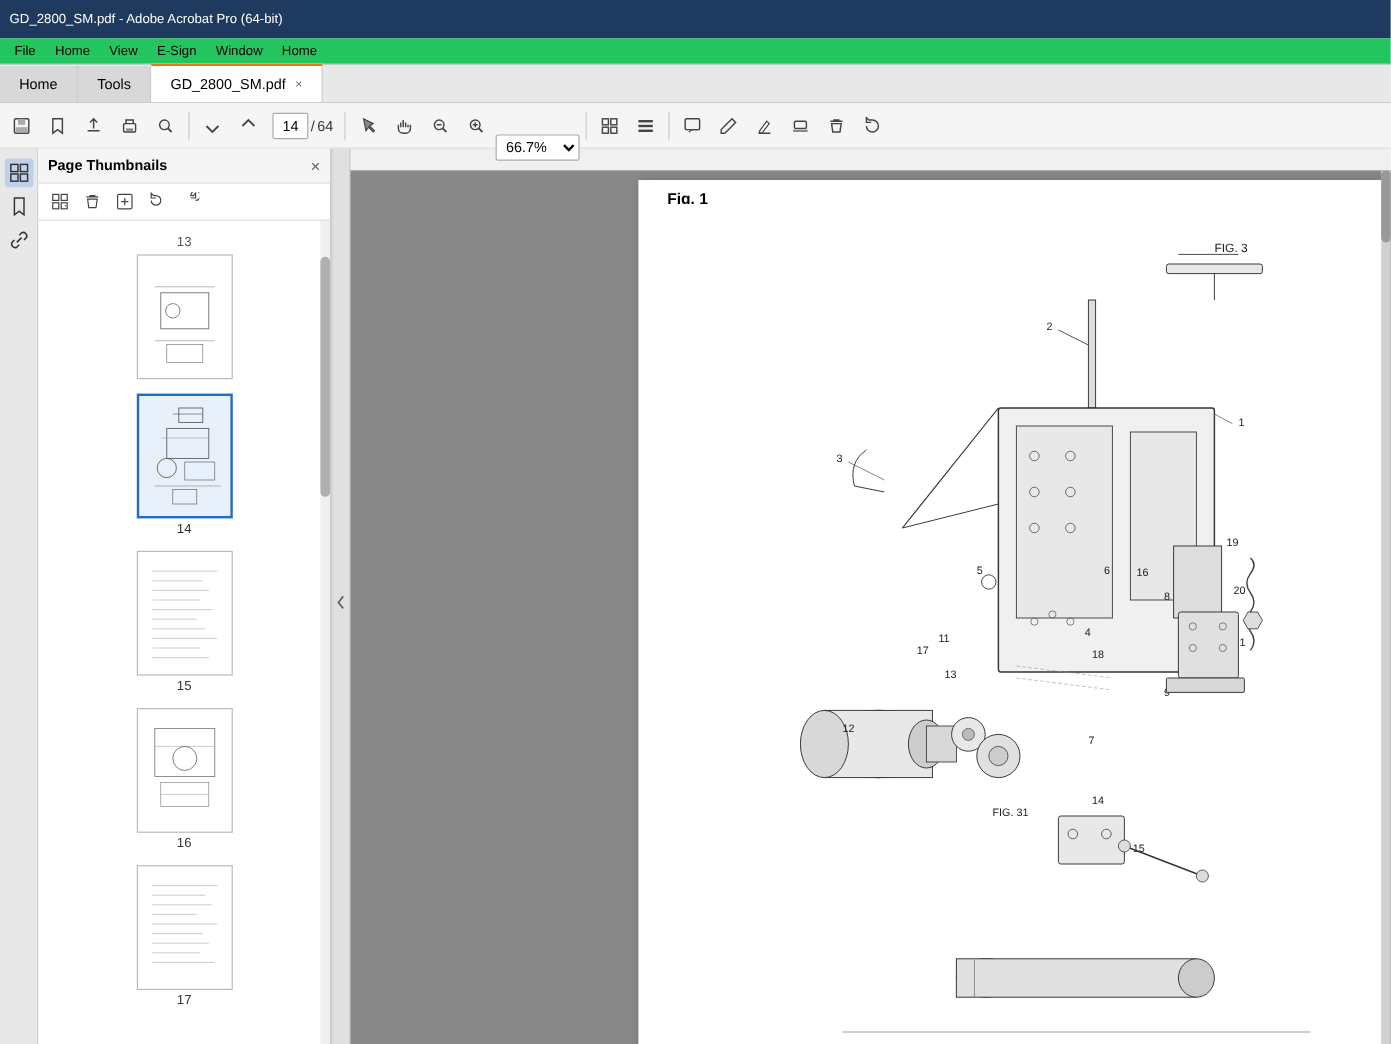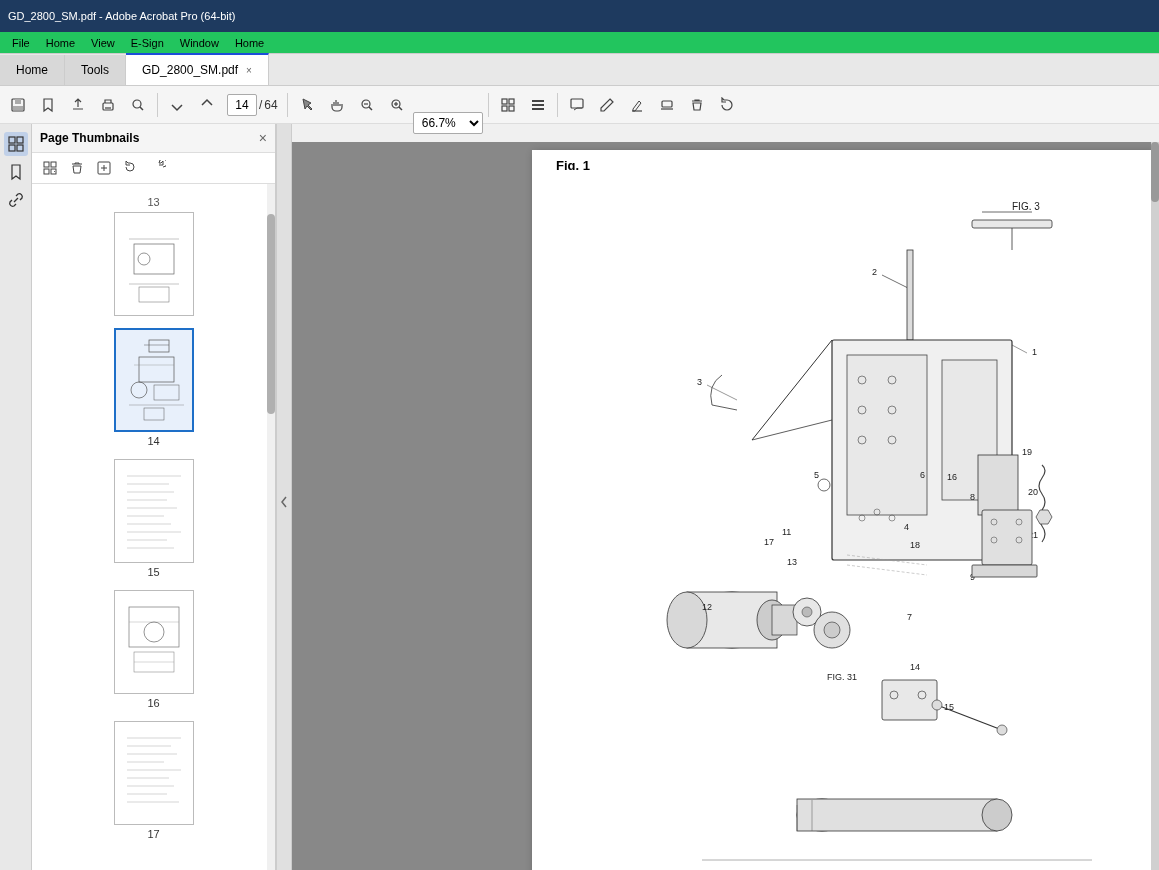--- a/index.html
+++ b/index.html
@@ -47,21 +47,21 @@
       align-items: center;
       cursor: pointer;
       font-size: 12px;
       border-right: 1px solid #ccc;
     }
     .tab-item.home-tab, .tab-item.tools-tab {
       background: #d8d8d8;
     }
     .tab-item.active {
       background: white;
-      border-top: 2px solid #1d4ed8;
+      border-top: 2px solid #f97316;
       height: 32px;
       text-align: center;
     }
     .tab-close {
       margin-left: 8px;
       font-size: 10px;
       color: #666;
       cursor: pointer;
     }
 

